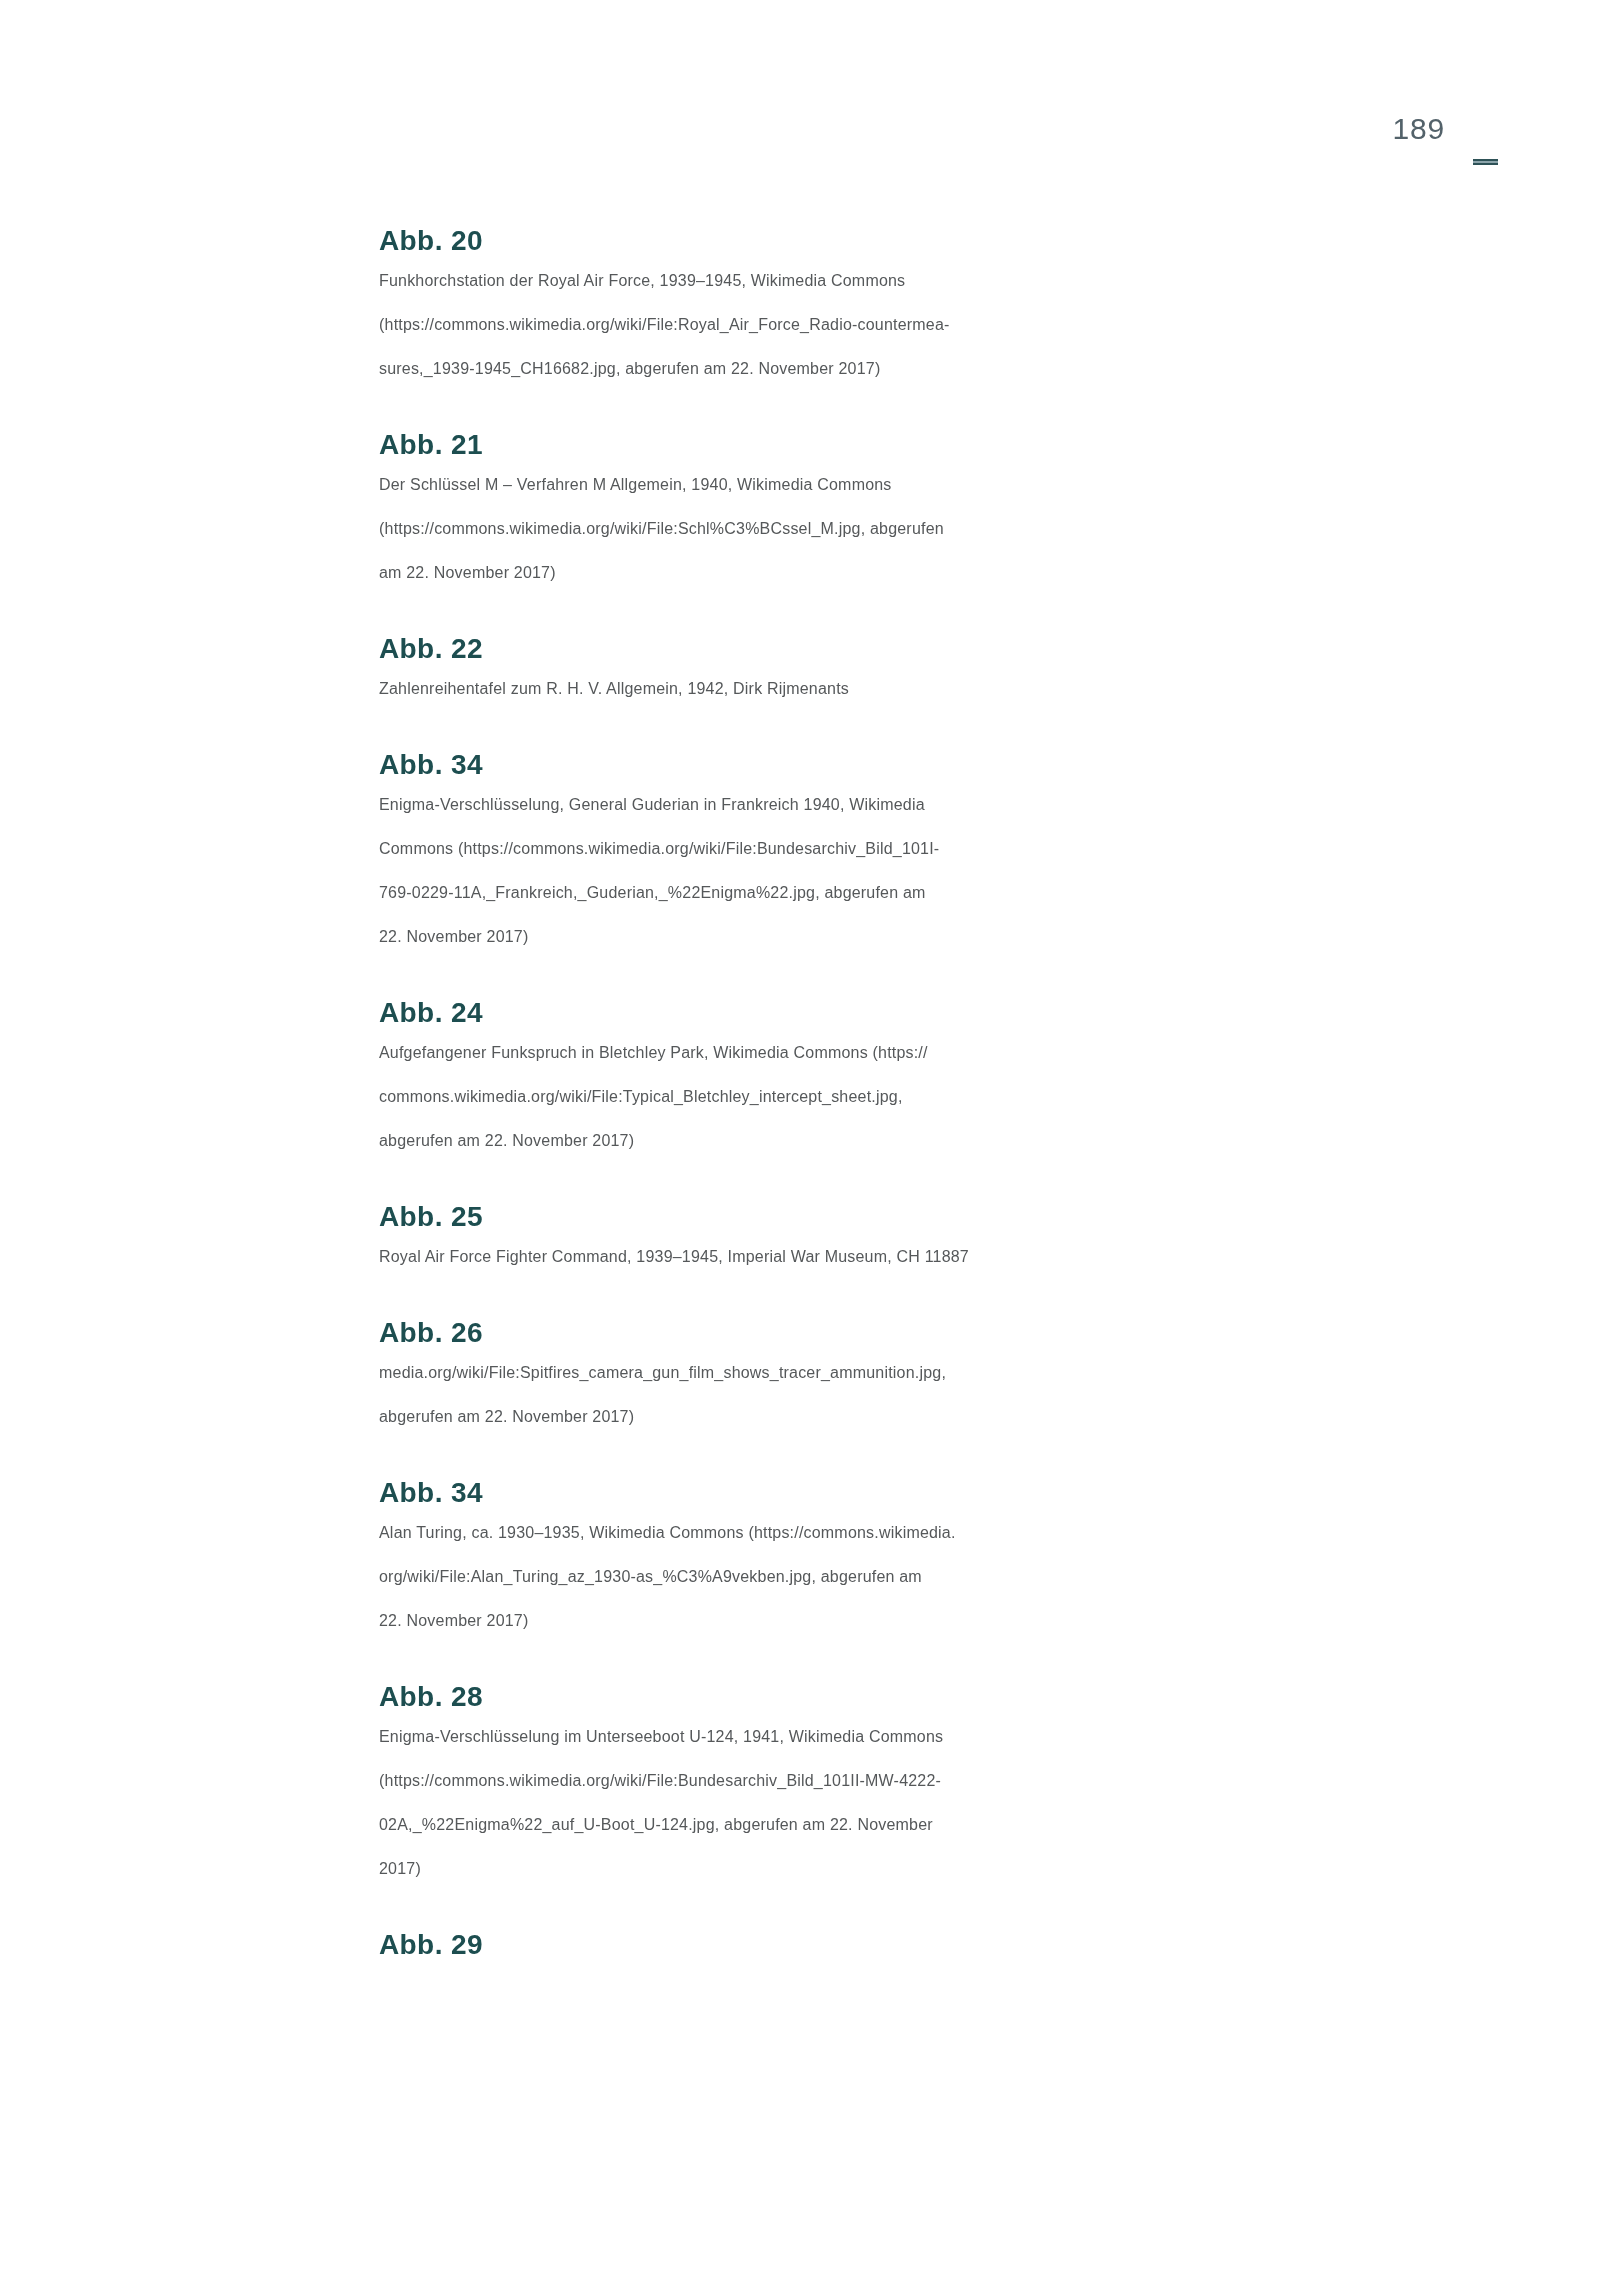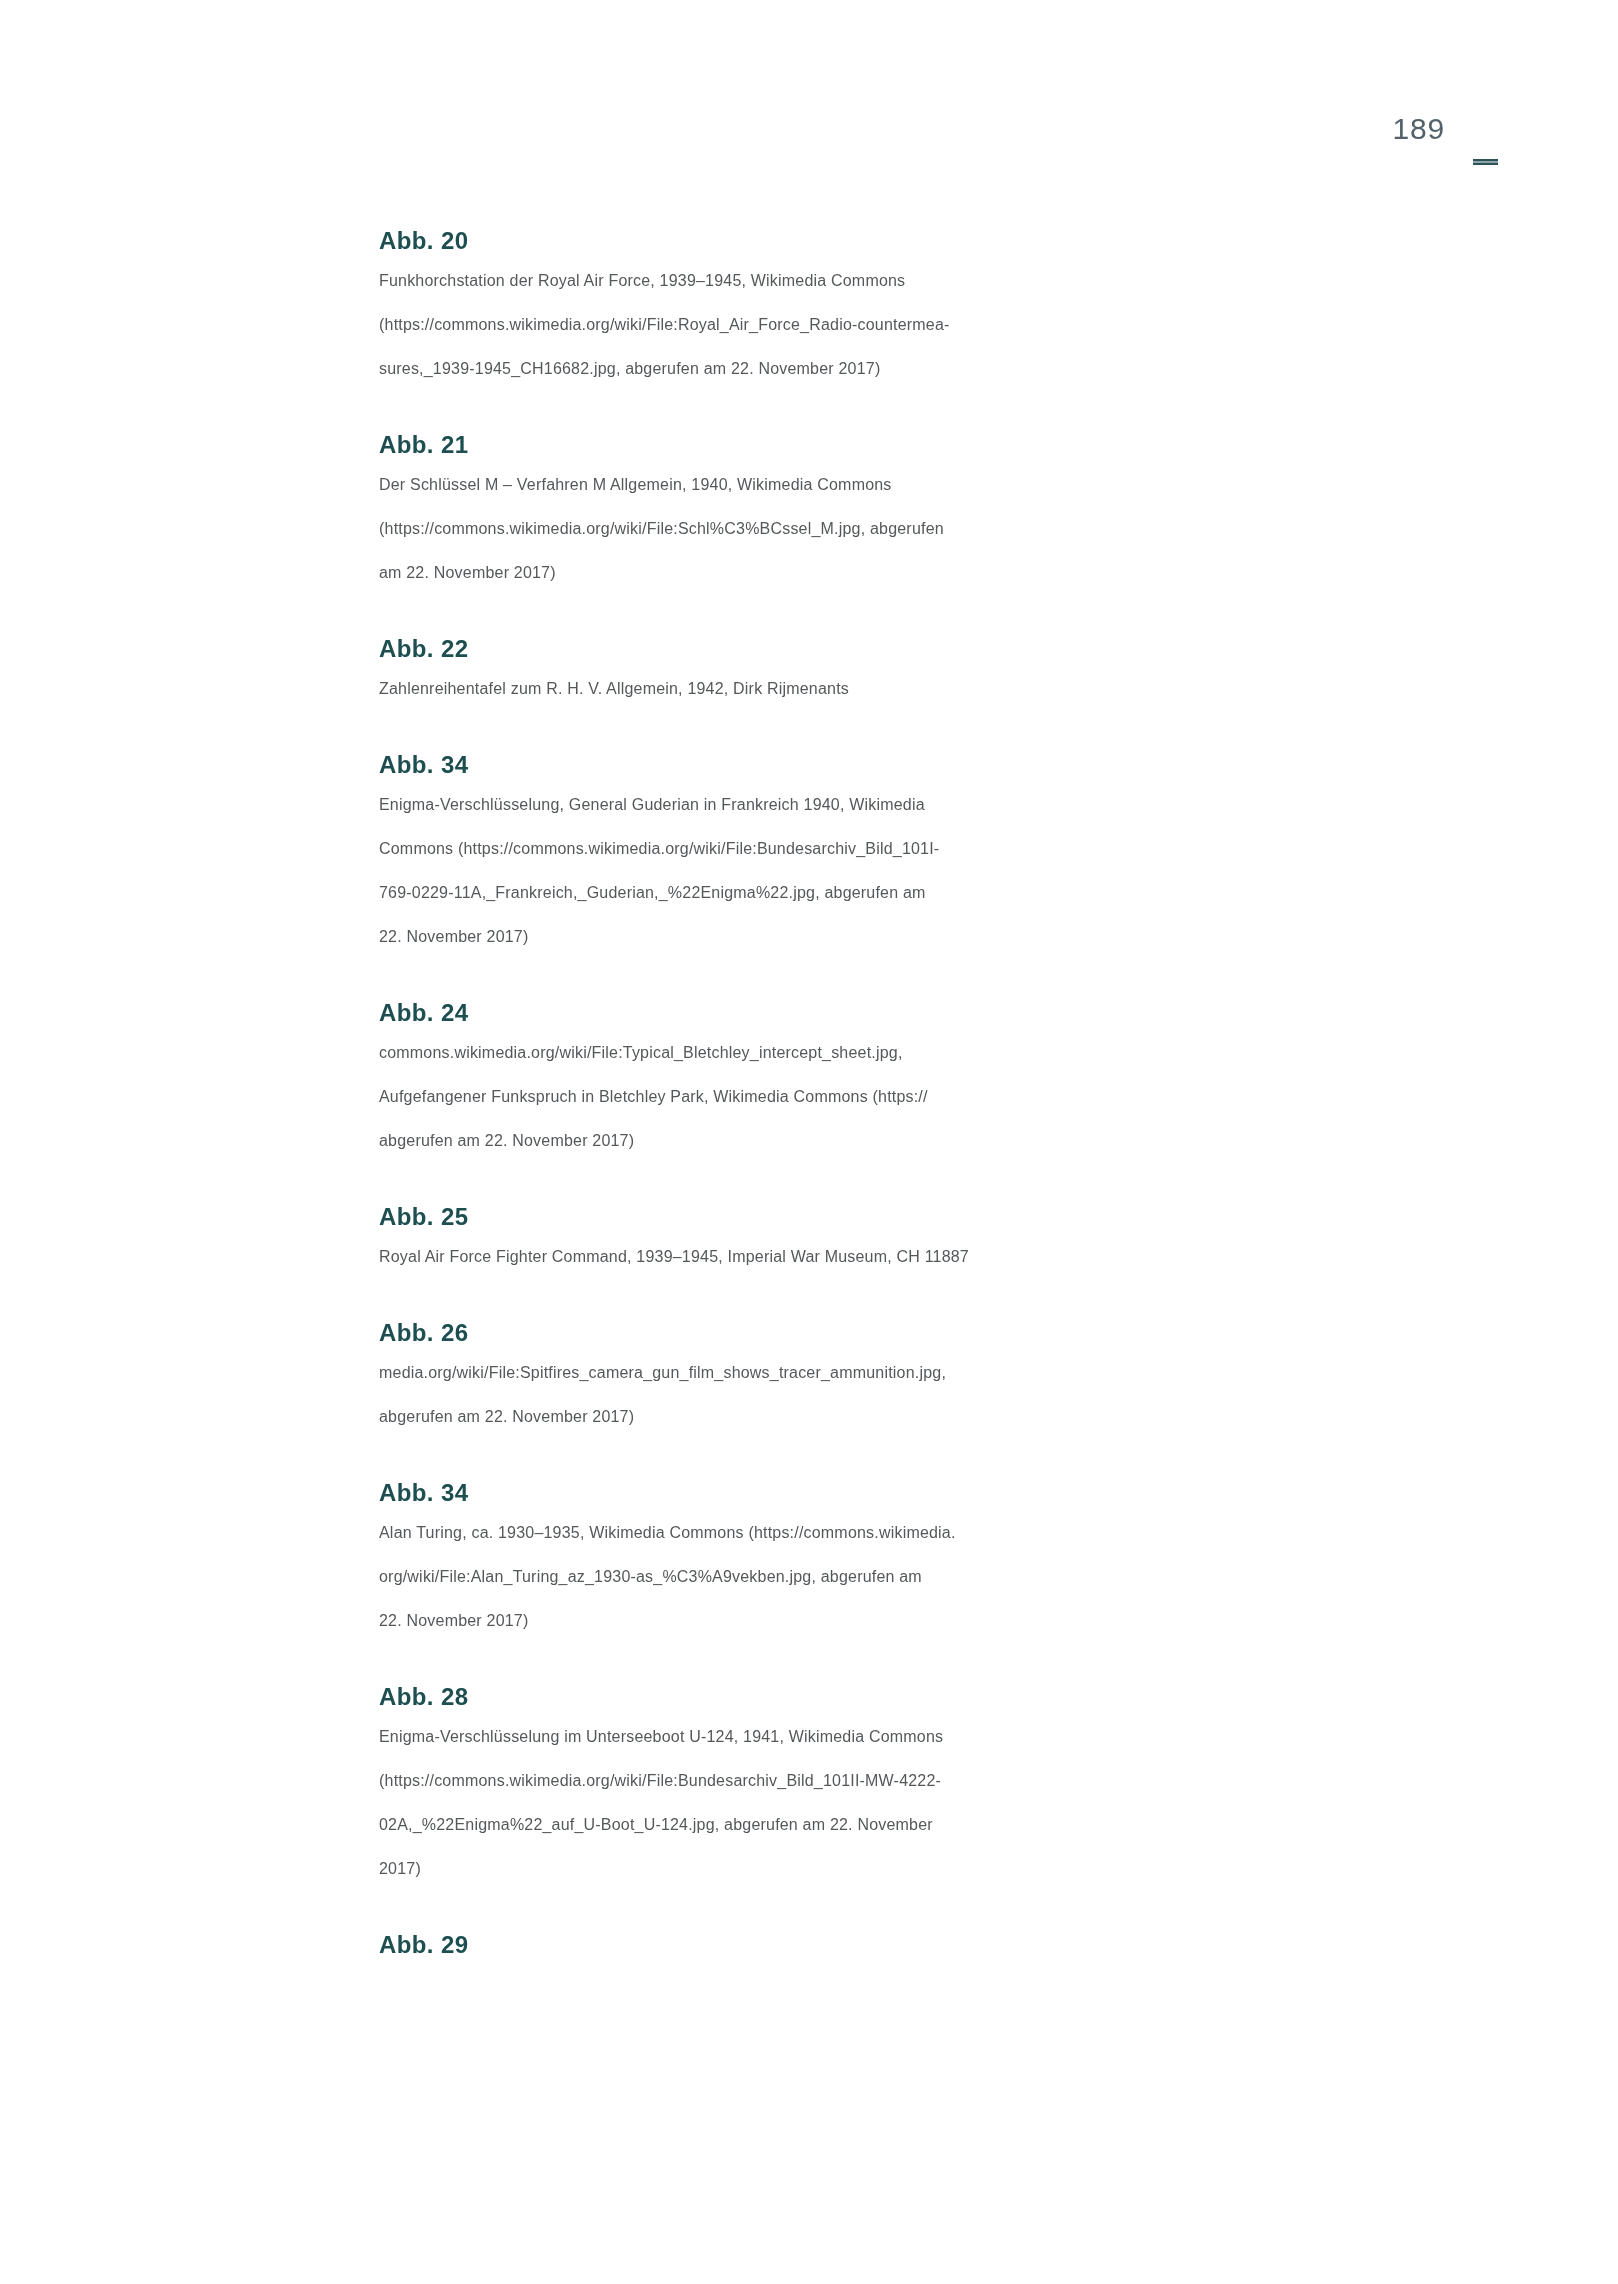--- a/index.html
+++ b/index.html
@@ -40,21 +40,21 @@
   .content {
     position: absolute;
     left: 379px;
     top: 223px;
     width: 1100px;
   }
   .entry {
     margin-bottom: 36px;
   }
   .entry-label {
-    font-size: 24px;
+    font-size: 28px;
     line-height: 36px;
     font-weight: 700;
     color: #1d4e50;
     letter-spacing: 0.4px;
   }
   .entry-line {
     font-size: 16px;
     line-height: 44px;
     font-weight: 400;
     color: #55585a;
@@ -94,22 +94,22 @@
     <div class="entry">
       <div class="entry-label">Abb. 34</div>
       <div class="entry-line">Enigma-Verschlüsselung, General Guderian in Frankreich 1940, Wikimedia</div>
       <div class="entry-line">Commons (https://commons.wikimedia.org/wiki/File:Bundesarchiv_Bild_101I-</div>
       <div class="entry-line">769-0229-11A,_Frankreich,_Guderian,_%22Enigma%22.jpg, abgerufen am</div>
       <div class="entry-line">22. November 2017)</div>
     </div>
 
     <div class="entry">
       <div class="entry-label">Abb. 24</div>
+      <div class="entry-line">Aufgefangener Funkspruch in Bletchley Park, Wikimedia Commons (https://</div>
       <div class="entry-line">commons.wikimedia.org/wiki/File:Typical_Bletchley_intercept_sheet.jpg,</div>
-      <div class="entry-line">Aufgefangener Funkspruch in Bletchley Park, Wikimedia Commons (https://</div>
       <div class="entry-line">abgerufen am 22. November 2017)</div>
     </div>
 
     <div class="entry">
       <div class="entry-label">Abb. 25</div>
       <div class="entry-line">Royal Air Force Fighter Command, 1939–1945, Imperial War Museum, CH 11887</div>
     </div>
 
     <div class="entry">
       <div class="entry-label">Abb. 26</div>

